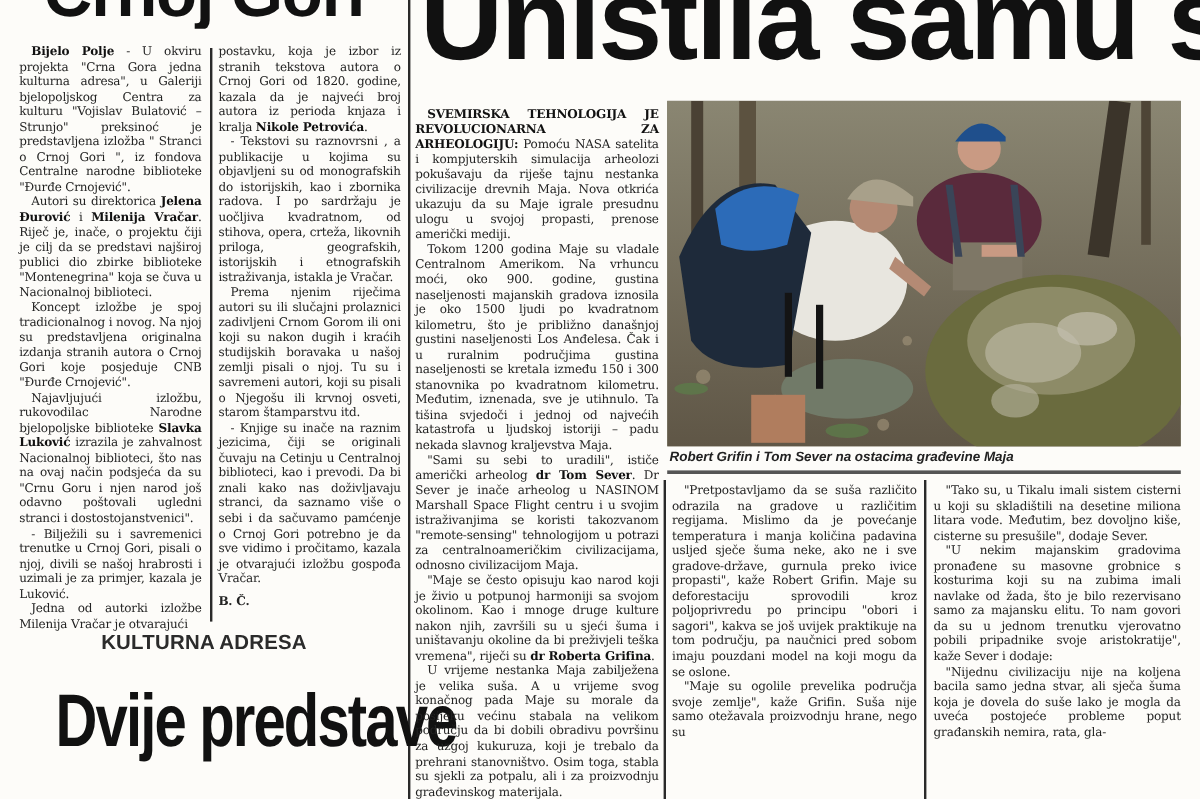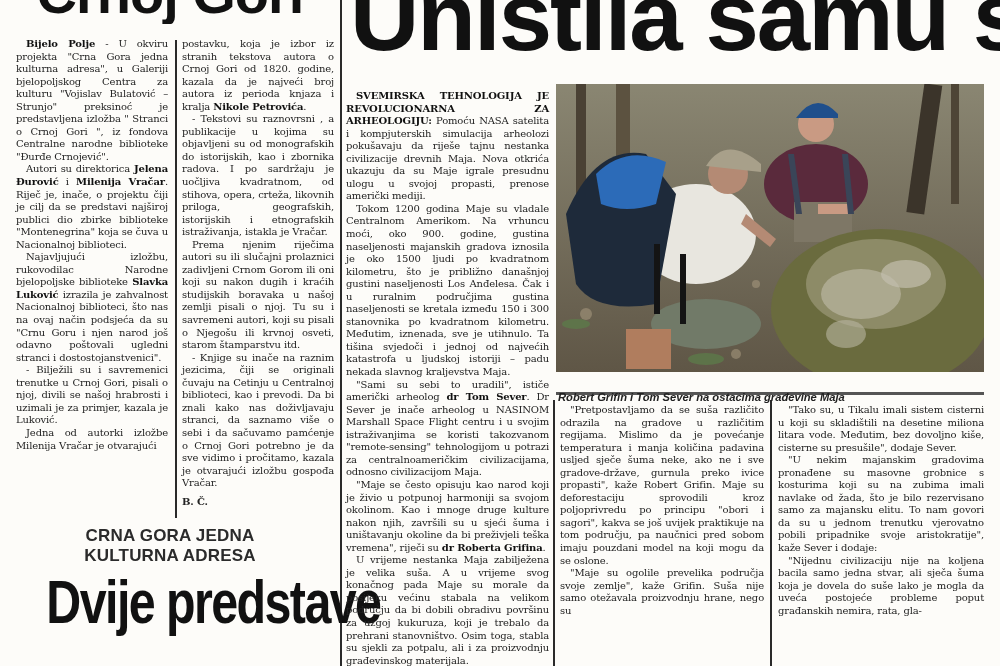--- a/index.html
+++ b/index.html
@@ -50,54 +50,54 @@
 
     
     .photo {
       left: 556px; top: 84px; width: 428px; height: 288px; overflow: hidden;
       background: #6e6a55;
     }
     .photo svg { display: block; }
     .caption {
       left: 558px; top: 373px; width: 426px;
       font-family: "Liberation Sans", sans-serif; font-weight: 700; font-style: italic;
-      font-size: 11.2px; line-height: 16px; color: #222; margin-top: 16px;
+      font-size: 11.2px; line-height: 16px; color: #222;
     }
   </style>
 </head>
 <body>
 
 <div class="abs left-headline">Crnoj Gori</div>
 
 <div class="abs main-headline">Uništila samu sebe</div>
 
 <div class="vrule" style="left:175px; top:40px; height:478px;"></div>
 <div class="vrule" style="left:340px; top:0px; height:666px;"></div>
 <div class="vrule" style="left:553px; top:400px; height:266px;"></div>
 <div class="vrule" style="left:770px; top:400px; height:266px;"></div>
 <div class="hrule" style="left:556px; top:392px; width:428px;"></div>
 
 <div class="col" style="left:16px; top:38px; width:152px;">
   <p><b>Bijelo Polje</b><span> - U okviru projekta "Crna Gora jedna kulturna adresa", u Galeriji bjelopoljskog Centra za kulturu "Vojislav Bulatović – Strunjo" preksinoć je predstavljena izložba " Stranci o Crnoj Gori ", iz fondova Centralne narodne biblioteke "Đurđe Crnojević".</span></p>
   <p><span>Autori su direktorica </span><b>Jelena Đurović</b><span> i </span><b>Milenija Vračar</b><span>. Riječ je, inače, o projektu čiji je cilj da se predstavi najširoj publici dio zbirke biblioteke "Montenegrina" koja se čuva u Nacionalnoj biblioteci.</span></p>
+  <p>Koncept izložbe je spoj tradicionalnog i novog. Na njoj su predstavljena originalna izdanja stranih autora o Crnoj Gori koje posjeduje CNB "Đurđe Crnojević".</p>
   <p><span>Najavljujući izložbu, rukovodilac Narodne bjelopoljske biblioteke </span><b>Slavka Luković</b><span> izrazila je zahvalnost Nacionalnoj biblioteci, što nas na ovaj način podsjeća da su "Crnu Goru i njen narod još odavno poštovali ugledni stranci i dostostojanstvenici".</span></p>
   <p>- Bilježili su i savremenici trenutke u Crnoj Gori, pisali o njoj, divili se našoj hrabrosti i uzimali je za primjer, kazala je Luković.</p>
   <p>Jedna od autorki izložbe Milenija Vračar je otvarajući</p>
 </div>
 
 <div class="col" style="left:182px; top:38px; width:152px;">
   <p class="noind"><span>postavku, koja je izbor iz stranih tekstova autora o Crnoj Gori od 1820. godine, kazala da je najveći broj autora iz perioda knjaza i kralja </span><b>Nikole Petrovića</b><span>.</span></p>
   <p>- Tekstovi su raznovrsni , a publikacije u kojima su objavljeni su od monografskih do istorijskih, kao i zbornika radova. I po sardržaju je uočljiva kvadratnom, od stihova, opera, crteža, likovnih priloga, geografskih, istorijskih i etnografskih istraživanja, istakla je Vračar.</p>
   <p>Prema njenim riječima autori su ili slučajni prolaznici zadivljeni Crnom Gorom ili oni koji su nakon dugih i kraćih studijskih boravaka u našoj zemlji pisali o njoj. Tu su i savremeni autori, koji su pisali o Njegošu ili krvnoj osveti, starom štamparstvu itd.</p>
   <p>- Knjige su inače na raznim jezicima, čiji se originali čuvaju na Cetinju u Centralnoj biblioteci, kao i prevodi. Da bi znali kako nas doživljavaju stranci, da saznamo više o sebi i da sačuvamo pamćenje o Crnoj Gori potrebno je da sve vidimo i pročitamo, kazala je otvarajući izložbu gospođa Vračar.</p>
   <div class="sig">B. Č.</div>
 </div>
 
 <div class="abs kicker">
-  <div>CRNA GORA JEDNA</div>
   <div>KULTURNA ADRESA</div>
 </div>
 <div class="abs sub-headline">Dvije predstave</div>
 
 <div class="col" style="left:346px; top:90px; width:203px;">
   <p><b>SVEMIRSKA TEHNOLOGIJA JE REVOLUCIONARNA ZA ARHEOLOGIJU:</b><span> Pomoću NASA satelita i kompjuterskih simulacija arheolozi pokušavaju da riješe tajnu nestanka civilizacije drevnih Maja. Nova otkrića ukazuju da su Maje igrale presudnu ulogu u svojoj propasti, prenose američki mediji.</span></p>
   <p>Tokom 1200 godina Maje su vladale Centralnom Amerikom. Na vrhuncu moći, oko 900. godine, gustina naseljenosti majanskih gradova iznosila je oko 1500 ljudi po kvadratnom kilometru, što je približno današnjoj gustini naseljenosti Los Anđelesa. Čak i u ruralnim područjima gustina naseljenosti se kretala između 150 i 300 stanovnika po kvadratnom kilometru. Međutim, iznenada, sve je utihnulo. Ta tišina svjedoči i jednoj od najvećih katastrofa u ljudskoj istoriji – padu nekada slavnog kraljevstva Maja.</p>
   <p><span>"Sami su sebi to uradili", ističe američki arheolog </span><b>dr Tom Sever</b><span>. Dr Sever je inače arheolog u NASINOM Marshall Space Flight centru i u svojim istraživanjima se koristi takozvanom "remote-sensing" tehnologijom u potrazi za centralnoameričkim civilizacijama, odnosno civilizacijom Maja.</span></p>
   <p><span>"Maje se često opisuju kao narod koji je živio u potpunoj harmoniji sa svojom okolinom. Kao i mnoge druge kulture nakon njih, završili su u sjeći šuma i uništavanju okoline da bi preživjeli teška vremena", riječi su </span><b>dr Roberta Grifina</b><span>.</span></p>
   <p>U vrijeme nestanka Maja zabilježena je velika suša. A u vrijeme svog konačnog pada Maje su morale da posijeku većinu stabala na velikom području da bi dobili obradivu površinu za uzgoj kukuruza, koji je trebalo da prehrani stanovništvo. Osim toga, stabla su sjekli za potpalu, ali i za proizvodnju građevinskog materijala.</p>

